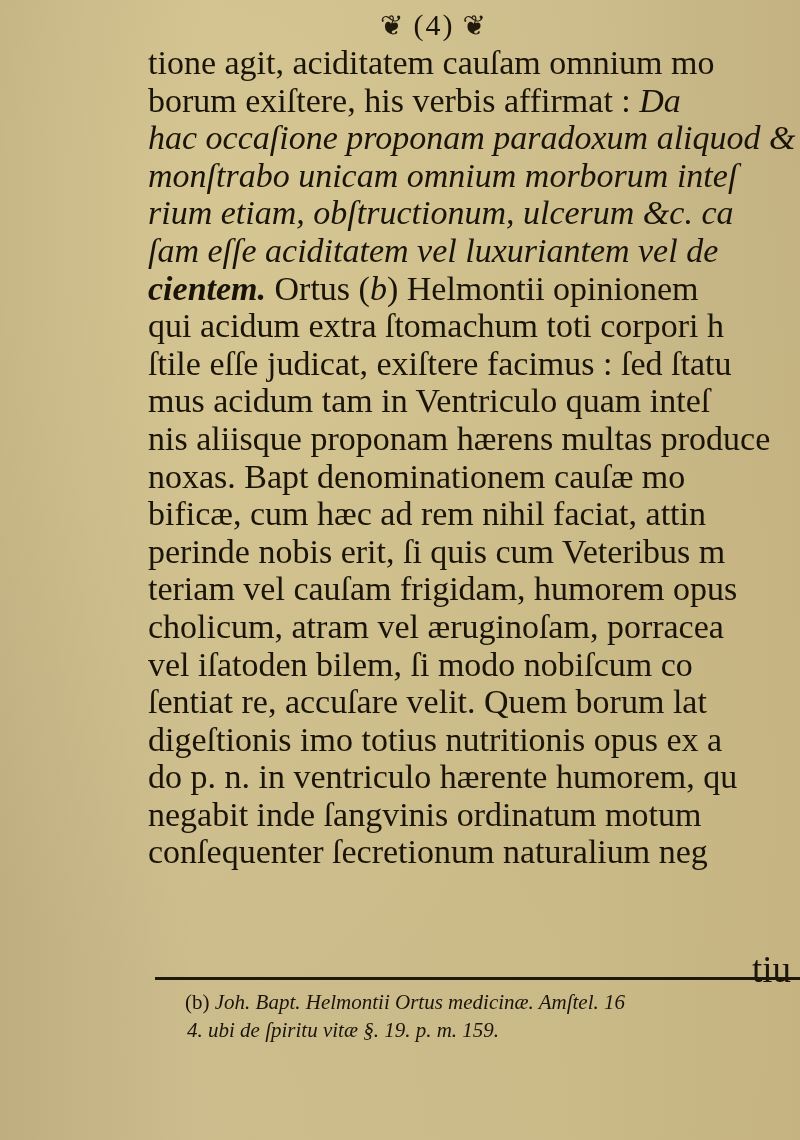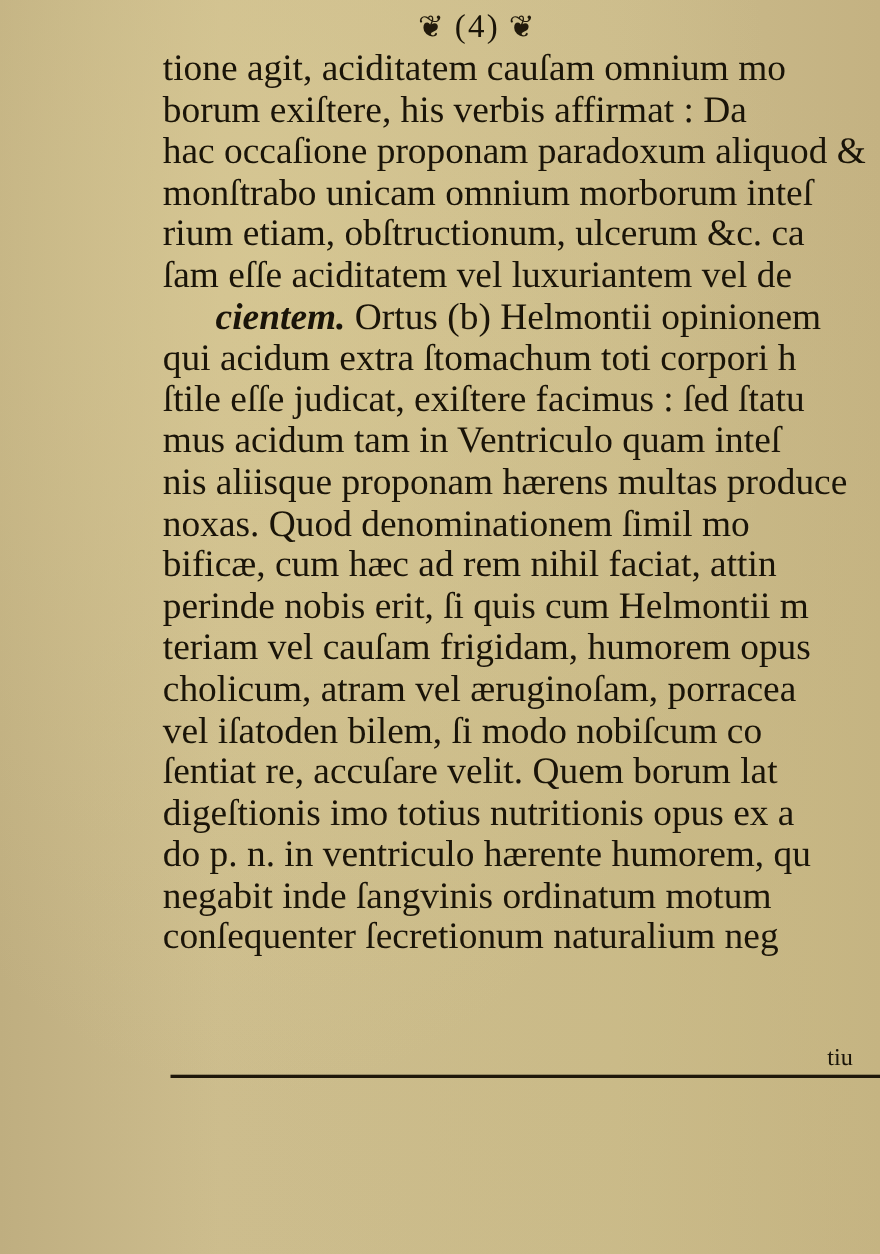--- a/index.html
+++ b/index.html
@@ -19,24 +19,24 @@
       position: absolute; top: 8px; left: 380px; width: 240px;
       font-size: 30px; letter-spacing: 2px; white-space: nowrap;
       display: flex; align-items: center; gap: 8px;
     }
     .ornament { font-size: 28px; color: #221a0b; }
     .body-text {
       position: absolute; left: 148px; top: 44px; width: 700px;
       font-size: 34px; line-height: 37.6px; white-space: nowrap;
     }
     .line { height: 37.6px; }
-    .it { }
-    .bold-it { font-style: italic; font-weight: bold; margin-left: 48px; }
+    .it { font-style: italic; }
+    .bold-it { font-style: italic; font-weight: bold; }
     .catch {
-      position: absolute; left: 752px; top: 948px; font-size: 22px;
+      position: absolute; left: 752px; top: 948px; font-size: 37px;
     }
     .rule {
       position: absolute; left: 155px; top: 977px; width: 660px; height: 3px;
       background: #1e170a;
     }
     .footnotes {
       position: absolute; left: 185px; top: 988px; font-size: 21px;
       line-height: 28px; white-space: nowrap; font-style: italic;
     }
     .fn-mark { font-style: normal; }
@@ -57,33 +57,40 @@
     <div class="line"><span>borum exiſtere, his verbis affirmat :  </span><span class="it">Da</span></div>
     <div class="line it"><span>hac occaſione proponam paradoxum aliquod &amp;</span></div>
     <div class="line it"><span>monſtrabo unicam omnium morborum inteſ</span></div>
     <div class="line it"><span>rium etiam, obſtructionum, ulcerum &amp;c. ca</span></div>
     <div class="line it"><span>ſam eſſe aciditatem vel luxuriantem vel de</span></div>
     <div class="line"><span class="bold-it">cientem.</span><span>  Ortus (</span><span class="it">b</span><span>) Helmontii opinionem</span></div>
     <div class="line"><span>qui acidum extra ſtomachum toti corpori h</span></div>
     <div class="line"><span>ſtile eſſe judicat, exiſtere facimus : ſed ſtatu</span></div>
     <div class="line"><span>mus acidum tam in Ventriculo quam inteſ</span></div>
     <div class="line"><span>nis aliisque proponam hærens multas produce</span></div>
-    <div class="line"><span>noxas.   Quod denominationem ſimil mo</span></div>
+    <div class="line"><span>noxas.   Bapt denominationem cauſæ mo</span></div>
     <div class="line"><span>bificæ, cum hæc ad rem nihil faciat, attin</span></div>
-    <div class="line"><span>perinde nobis erit, ſi quis cum Helmontii m</span></div>
+    <div class="line"><span>perinde nobis erit, ſi quis cum Veteribus m</span></div>
     <div class="line"><span>teriam vel cauſam frigidam, humorem opus</span></div>
     <div class="line"><span>cholicum, atram vel æruginoſam, porracea</span></div>
     <div class="line"><span>vel iſatoden bilem, ſi modo nobiſcum co</span></div>
     <div class="line"><span>ſentiat re, accuſare velit.   Quem borum lat</span></div>
     <div class="line"><span>digeſtionis imo totius nutritionis opus ex a</span></div>
     <div class="line"><span>do p. n. in ventriculo hærente humorem, qu</span></div>
     <div class="line"><span>negabit inde ſangvinis ordinatum motum</span></div>
     <div class="line"><span>conſequenter ſecretionum naturalium neg</span></div>
   </div>
 
   <div class="catch">tiu</div>
 
   <div class="rule"></div>
 
   <div class="footnotes">
+    <div>
+      <span class="fn-mark">(b)</span>
+      <span>Joh. Bapt. Helmontii Ortus medicinæ.  Amſtel. 16</span>
+    </div>
+    <div style="padding-left:2px">
+      <span>4. ubi de ſpiritu vitæ §. 19. p. m. 159.</span>
+    </div>
   </div>
 
 </div>
 
 </body></html>

